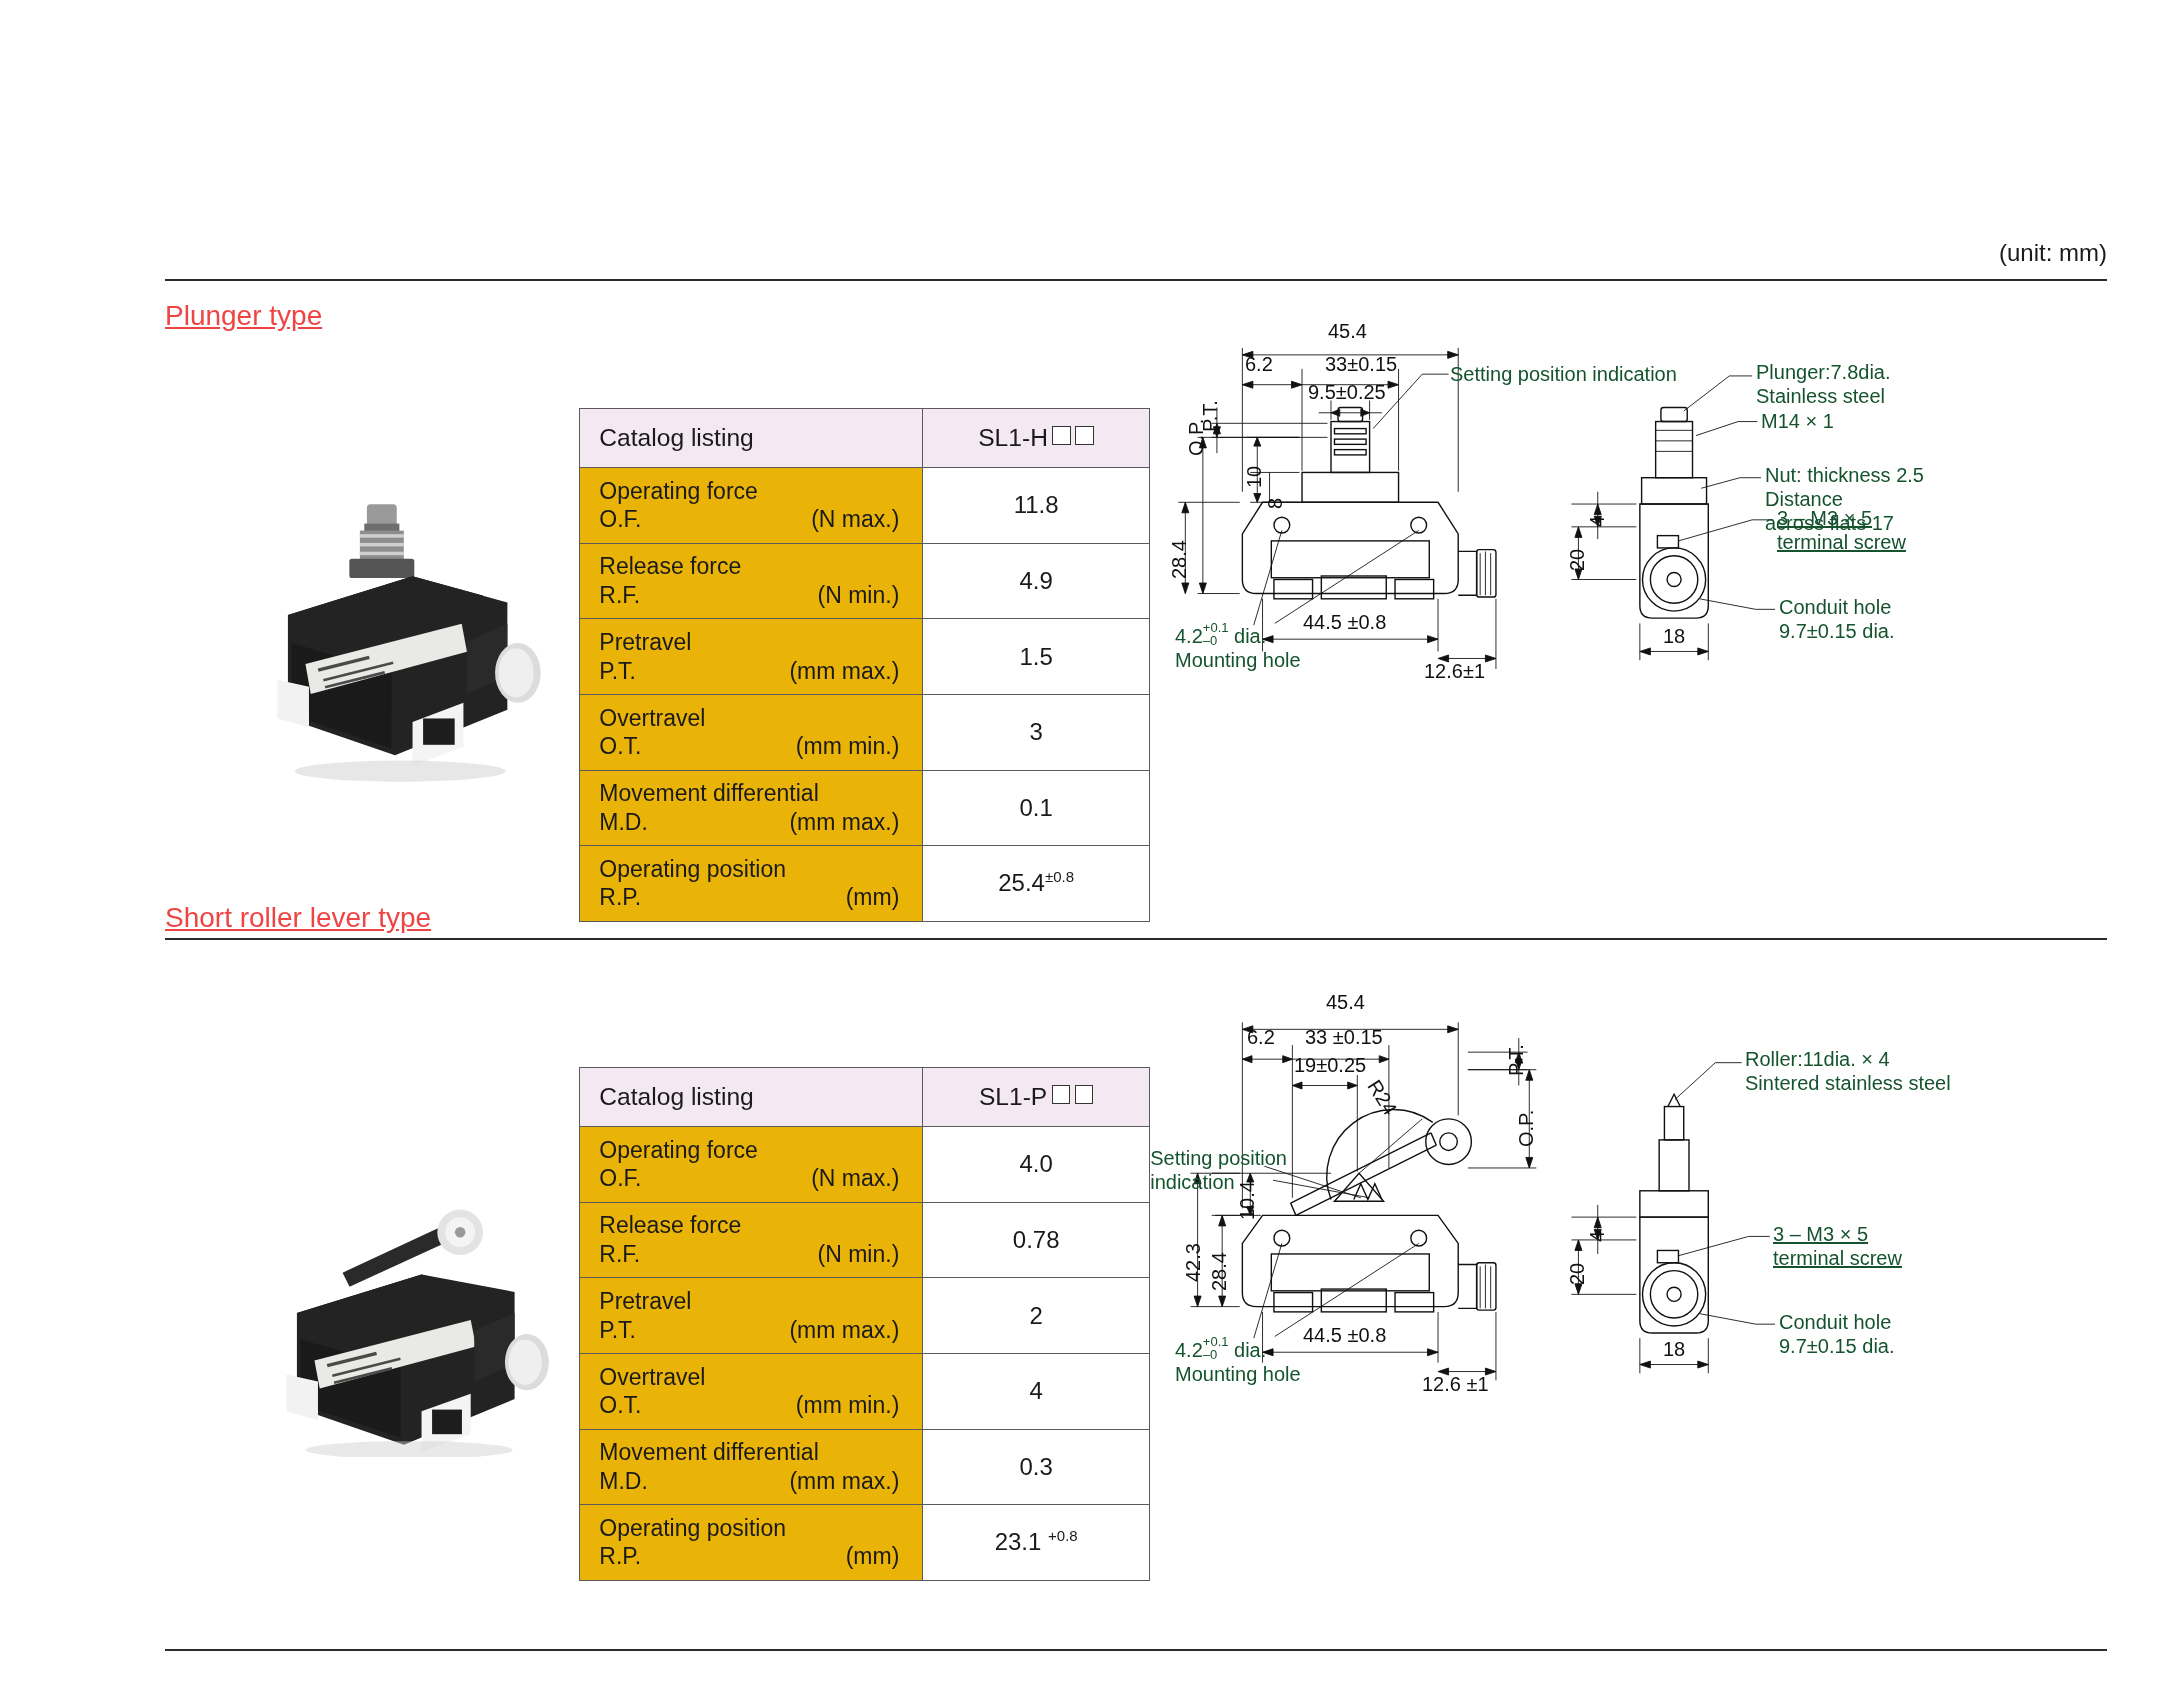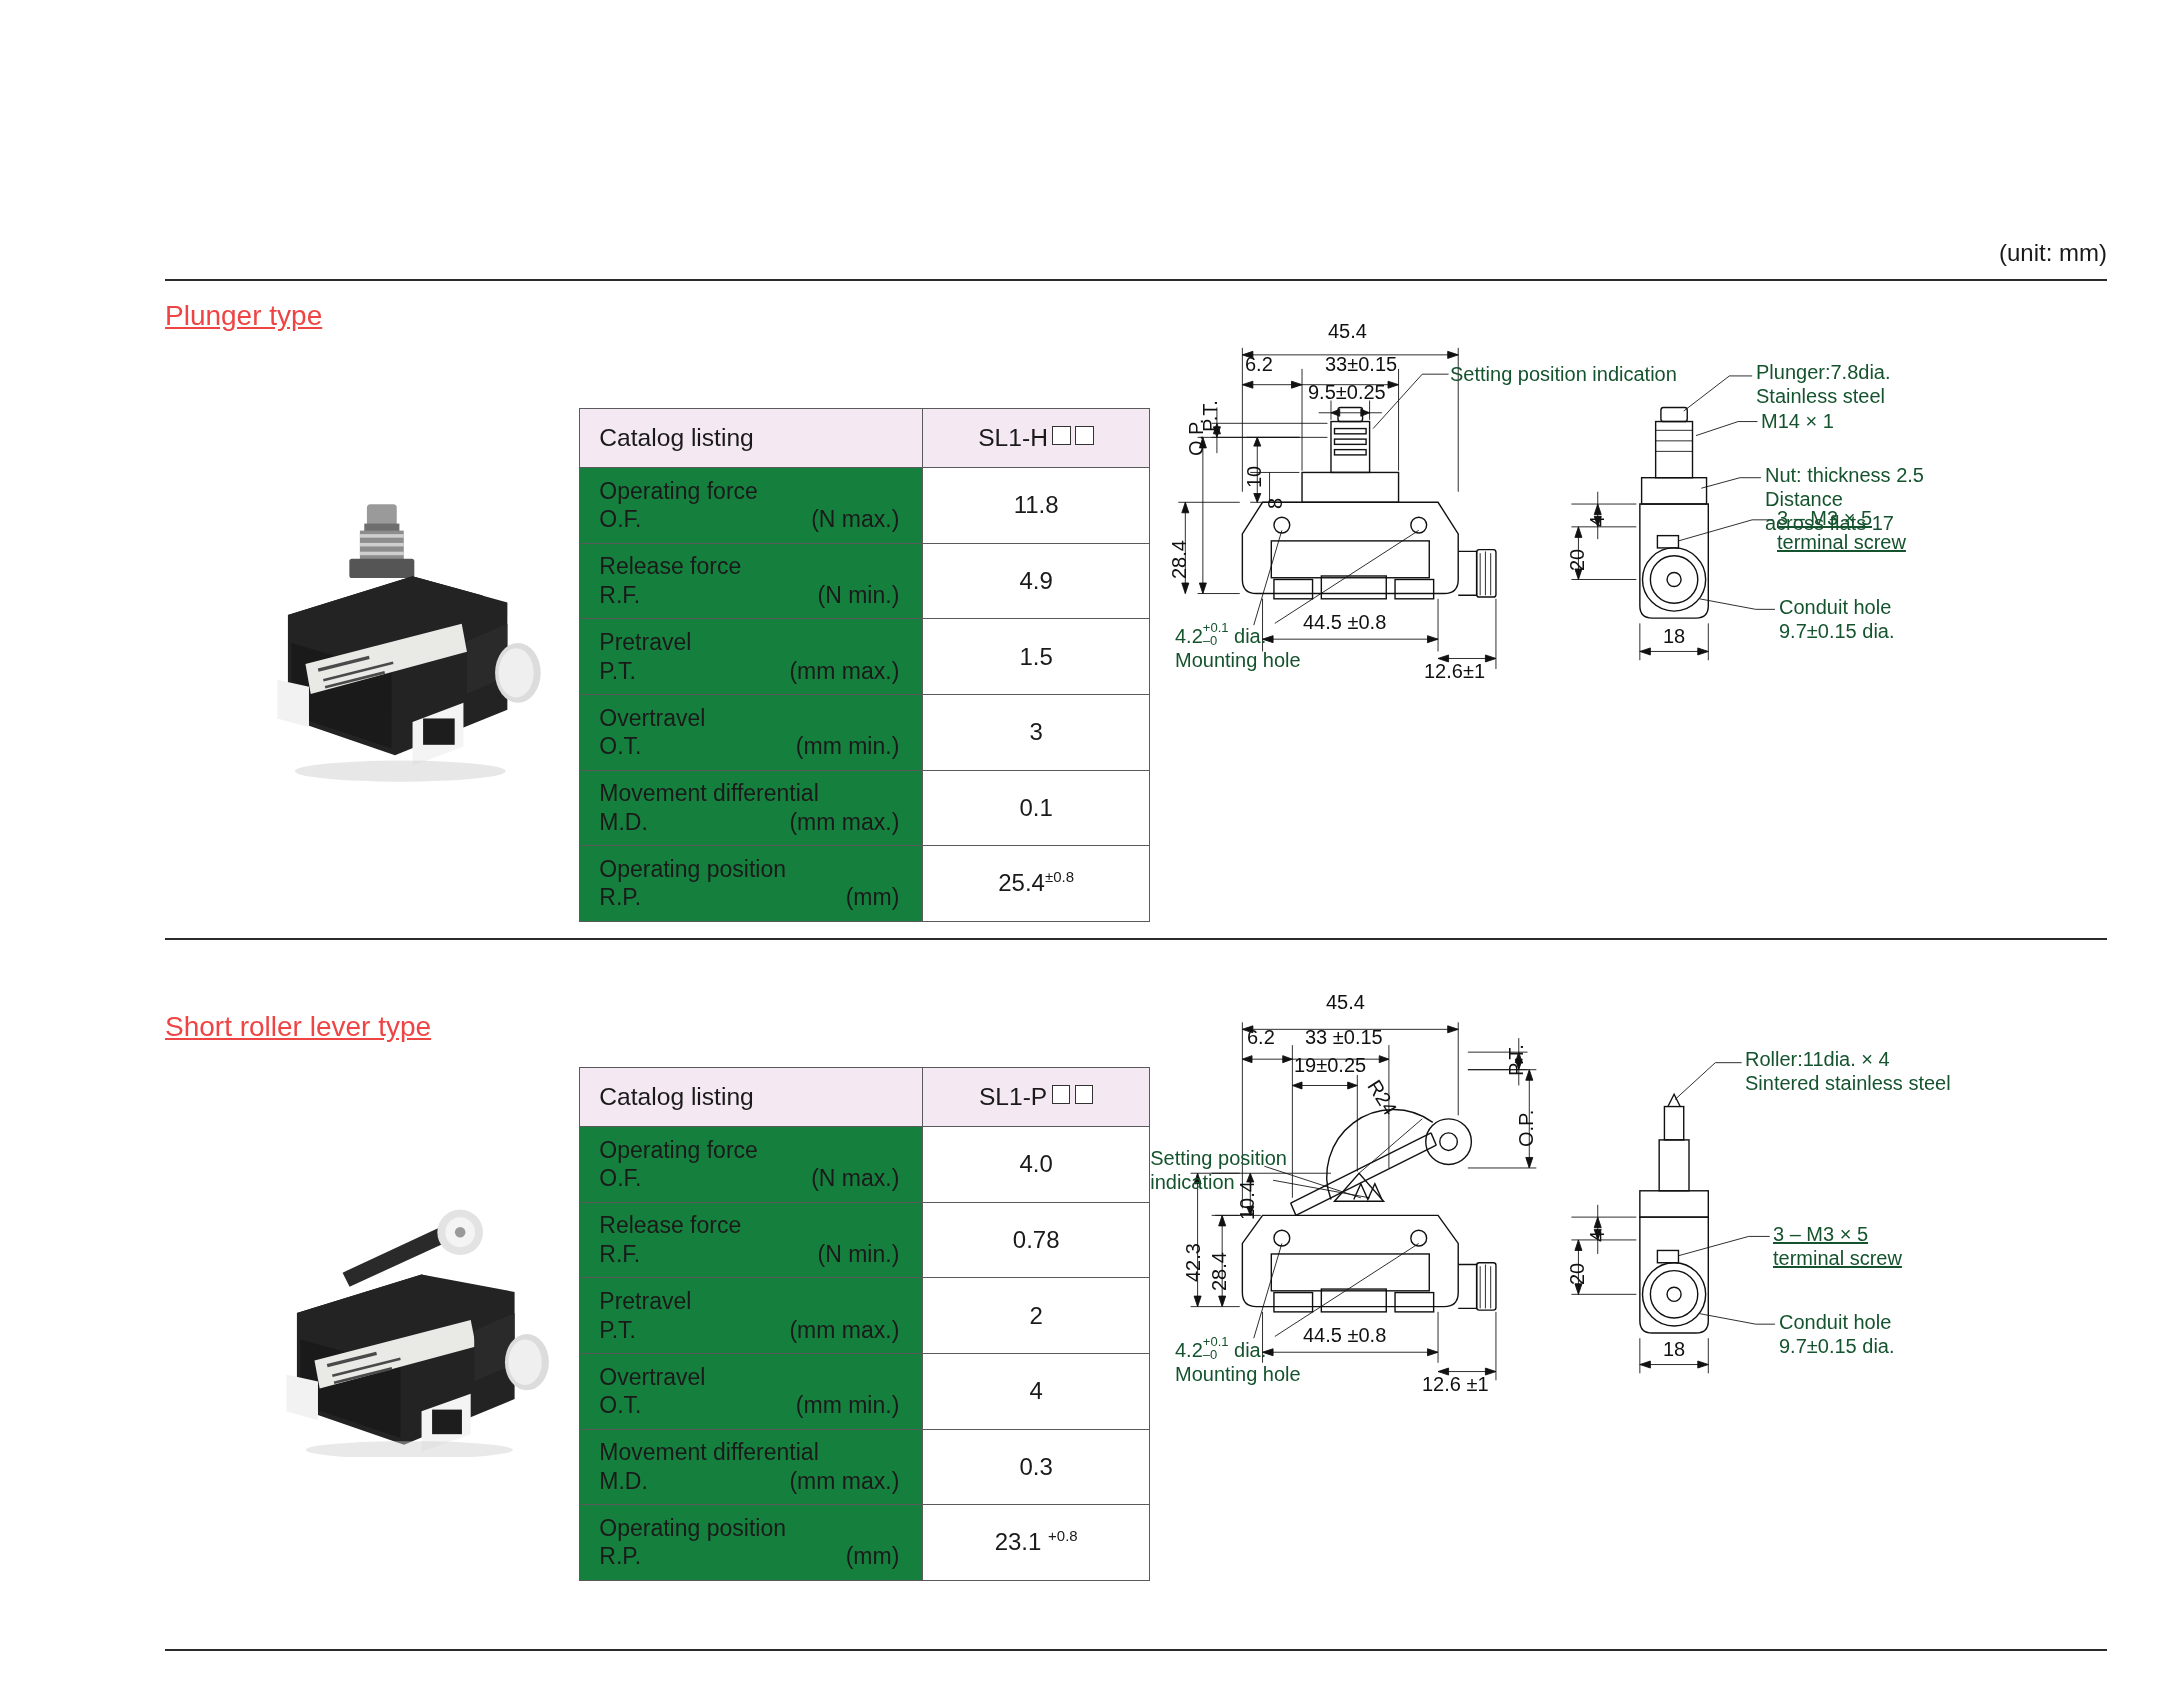--- a/index.html
+++ b/index.html
@@ -43,21 +43,21 @@
 
   
   .section-title {
     position: absolute;
     left: 165px;
     font-size: 28px;
     color: #ef4444;
     text-decoration: underline;
   }
   .section-title.s1 { top: 300px; }
-  .section-title.s2 { top: 1011px; }
+  .section-title.s2 { top: 902px; }
 
   
   .photo {
     position: absolute;
     overflow: hidden;
   }
   .photo.p1 { left: 237px; top: 492px; width: 316px; height: 316px; }
   .photo.p2 { left: 246px; top: 1141px; width: 316px; height: 316px; }
 
   
@@ -69,21 +69,21 @@
   }
   .spec-table.t1 { left: 579px; top: 408px; width: 571px; }
   .spec-table.t2 { left: 579px; top: 1067px; width: 571px; }
   .spec-table td {
     border: 1.8px solid #5a5a5a;
     padding: 0;
     vertical-align: middle;
   }
   .spec-table .lbl {
     width: 323px;
-    background: #15803d;
+    background: #eab308;
     padding: 8.8px 0 8.8px 19.3px;
     font-size: 23px;
     line-height: 1.24;
     height: 54px;
   }
   .spec-table .val {
     background: #ffffff;
     text-align: center;
     font-size: 24px;
     height: 54px;

